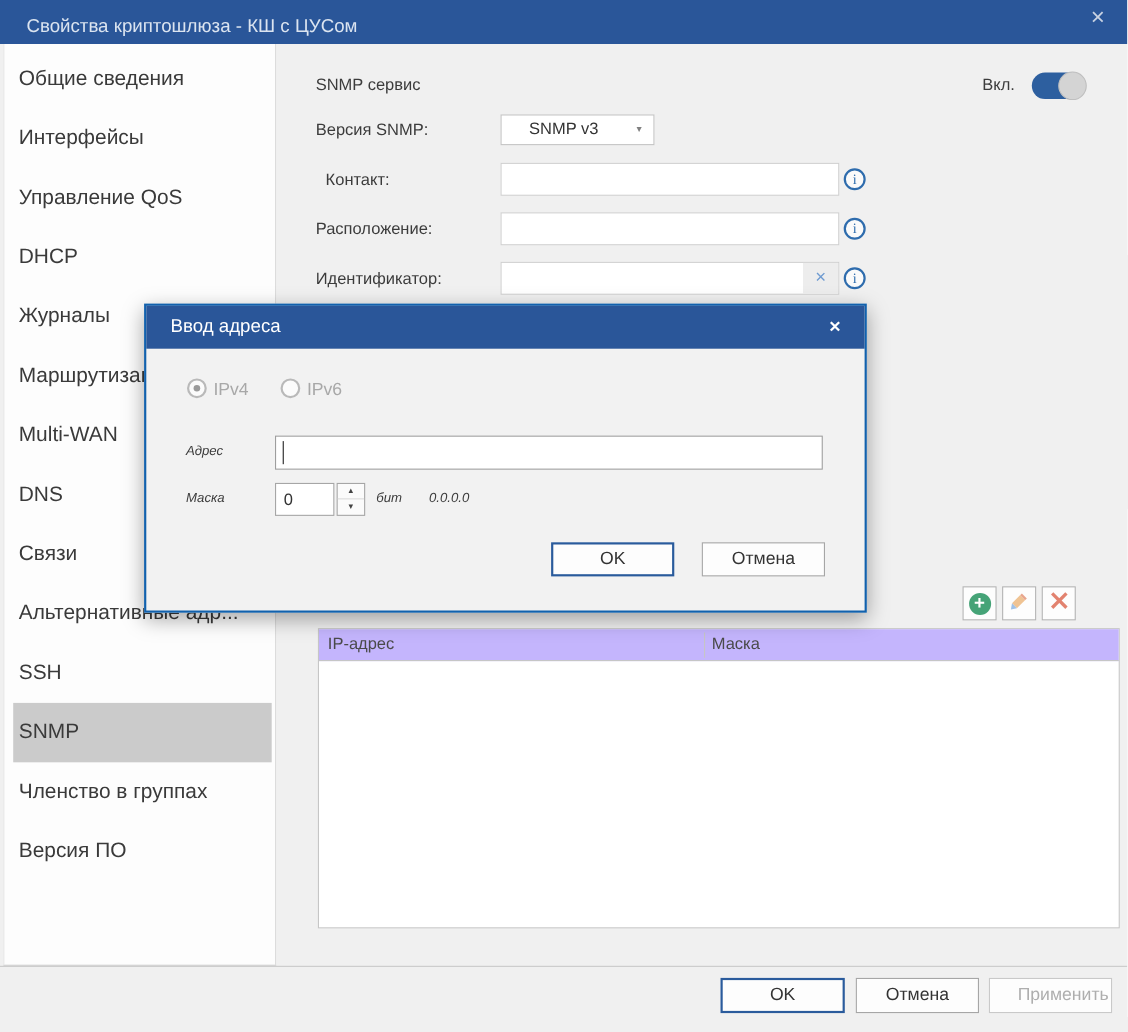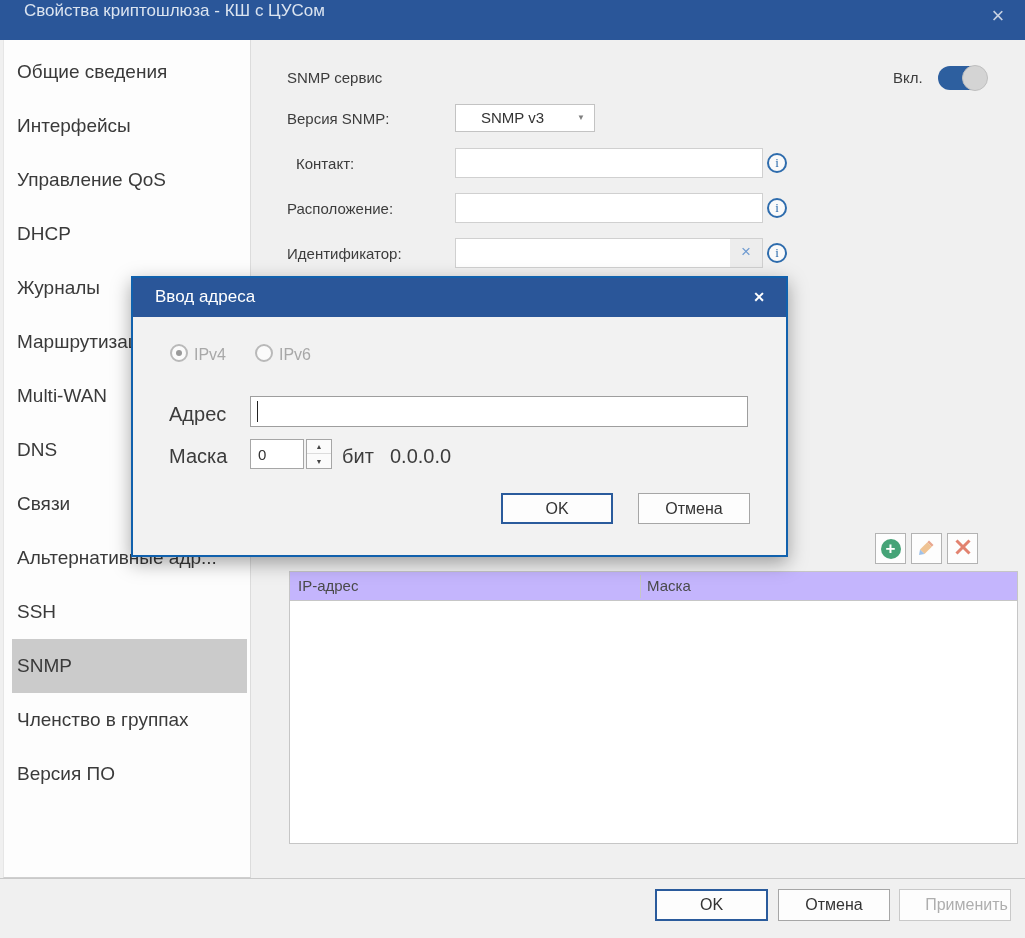--- a/index.html
+++ b/index.html
@@ -1,21 +1,21 @@
 <!DOCTYPE html>
 <html><head>
 <meta charset="utf-8">
 <style>
   * { margin:0; padding:0; box-sizing:border-box; }
   body { font-family:"Liberation Sans", sans-serif; }
   .window { position:relative; width:1025px; height:938px; background:#f0f0f0; overflow:hidden; }
 
   
   .titlebar { position:absolute; left:0; top:0; width:1025px; height:40px; background:#2a5699; }
-  .titlebar .title { position:absolute; left:24px; top:1px; font-size:17px; color:#dbe4f0; }
+  .titlebar .title { position:absolute; left:24px; top:14px; font-size:17px; color:#dbe4f0; }
   .titlebar .close { position:absolute; right:12px; top:2px; width:30px; height:30px; color:#c8d2e2;
                      font-size:22px; text-align:center; line-height:28px; cursor:default; }
 
   
   .sidebar { position:absolute; left:3px; top:40px; width:248px; height:838px; background:#fdfdfd;
              border-right:1px solid #dcdcdc; border-bottom:1px solid #cfcfcf; border-left:1px solid #e6e6e6; padding-top:5px; }
   .side-item { position:relative; height:54px; line-height:54px; padding-left:13px; font-size:19px; color:#3a3a3a;
                white-space:nowrap; overflow:hidden; }
   .side-item.selected { background:#cbcbcb; margin:0 3px 0 8px; padding-left:5px; }
 
@@ -56,21 +56,21 @@
   
   .modal { position:absolute; left:131px; top:276px; width:657px; height:281px; background:#f2f2f2;
            border:2px solid #1161ad; box-shadow:0 6px 18px rgba(0,0,0,0.35); }
   .modal .mheader { position:absolute; left:0; top:0; width:100%; height:39px; background:#2a5699; }
   .modal .mtitle { position:absolute; left:22px; top:9px; font-size:17px; color:#fff; }
   .modal .mclose { position:absolute; right:14px; top:6px; width:26px; height:26px; color:#fff; font-size:14px;
                    font-weight:bold; text-align:center; line-height:26px; }
   .radio { position:absolute; width:18px; height:18px; border-radius:50%; border:2px solid #b9b9b9; background:#fbfbfb; }
   .radio .dot { position:absolute; left:4px; top:4px; width:6px; height:6px; border-radius:50%; background:#9a9a9a; }
   .rlabel { position:absolute; font-size:16px; color:#a8a8a8; }
-  .mlabel { position:absolute; font-size:20px; color:#3c3c3c; }
+  .mlabel { position:absolute; font-size:12px; color:#3c3c3c;font-style:italic; }
   .addrinput { position:absolute; left:117px; top:118px; width:498px; height:31px; background:#fff;
                border:1px solid #9e9e9e; font-size:15px; padding-left:5px; font-family:"Liberation Sans", sans-serif; }
   .caret { position:absolute; left:124px; top:123px; width:1px; height:21px; background:#222; }
   .maskinput { position:absolute; left:117px; top:161px; width:54px; height:30px; background:#fff;
                border:1px solid #a6a6a6; font-size:15px; padding-left:7px; color:#333; font-family:"Liberation Sans", sans-serif; }
   .spinner { position:absolute; left:173px; top:161px; width:26px; height:30px; border:1px solid #a6a6a6; background:#fbfbfb; }
   .spin { position:absolute; left:0; width:100%; height:14px; font-size:7px; color:#444; text-align:center; line-height:14px; }
   .spin.up { top:0; border-bottom:1px solid #dcdcdc; }
   .spin.down { top:15px; }
 

